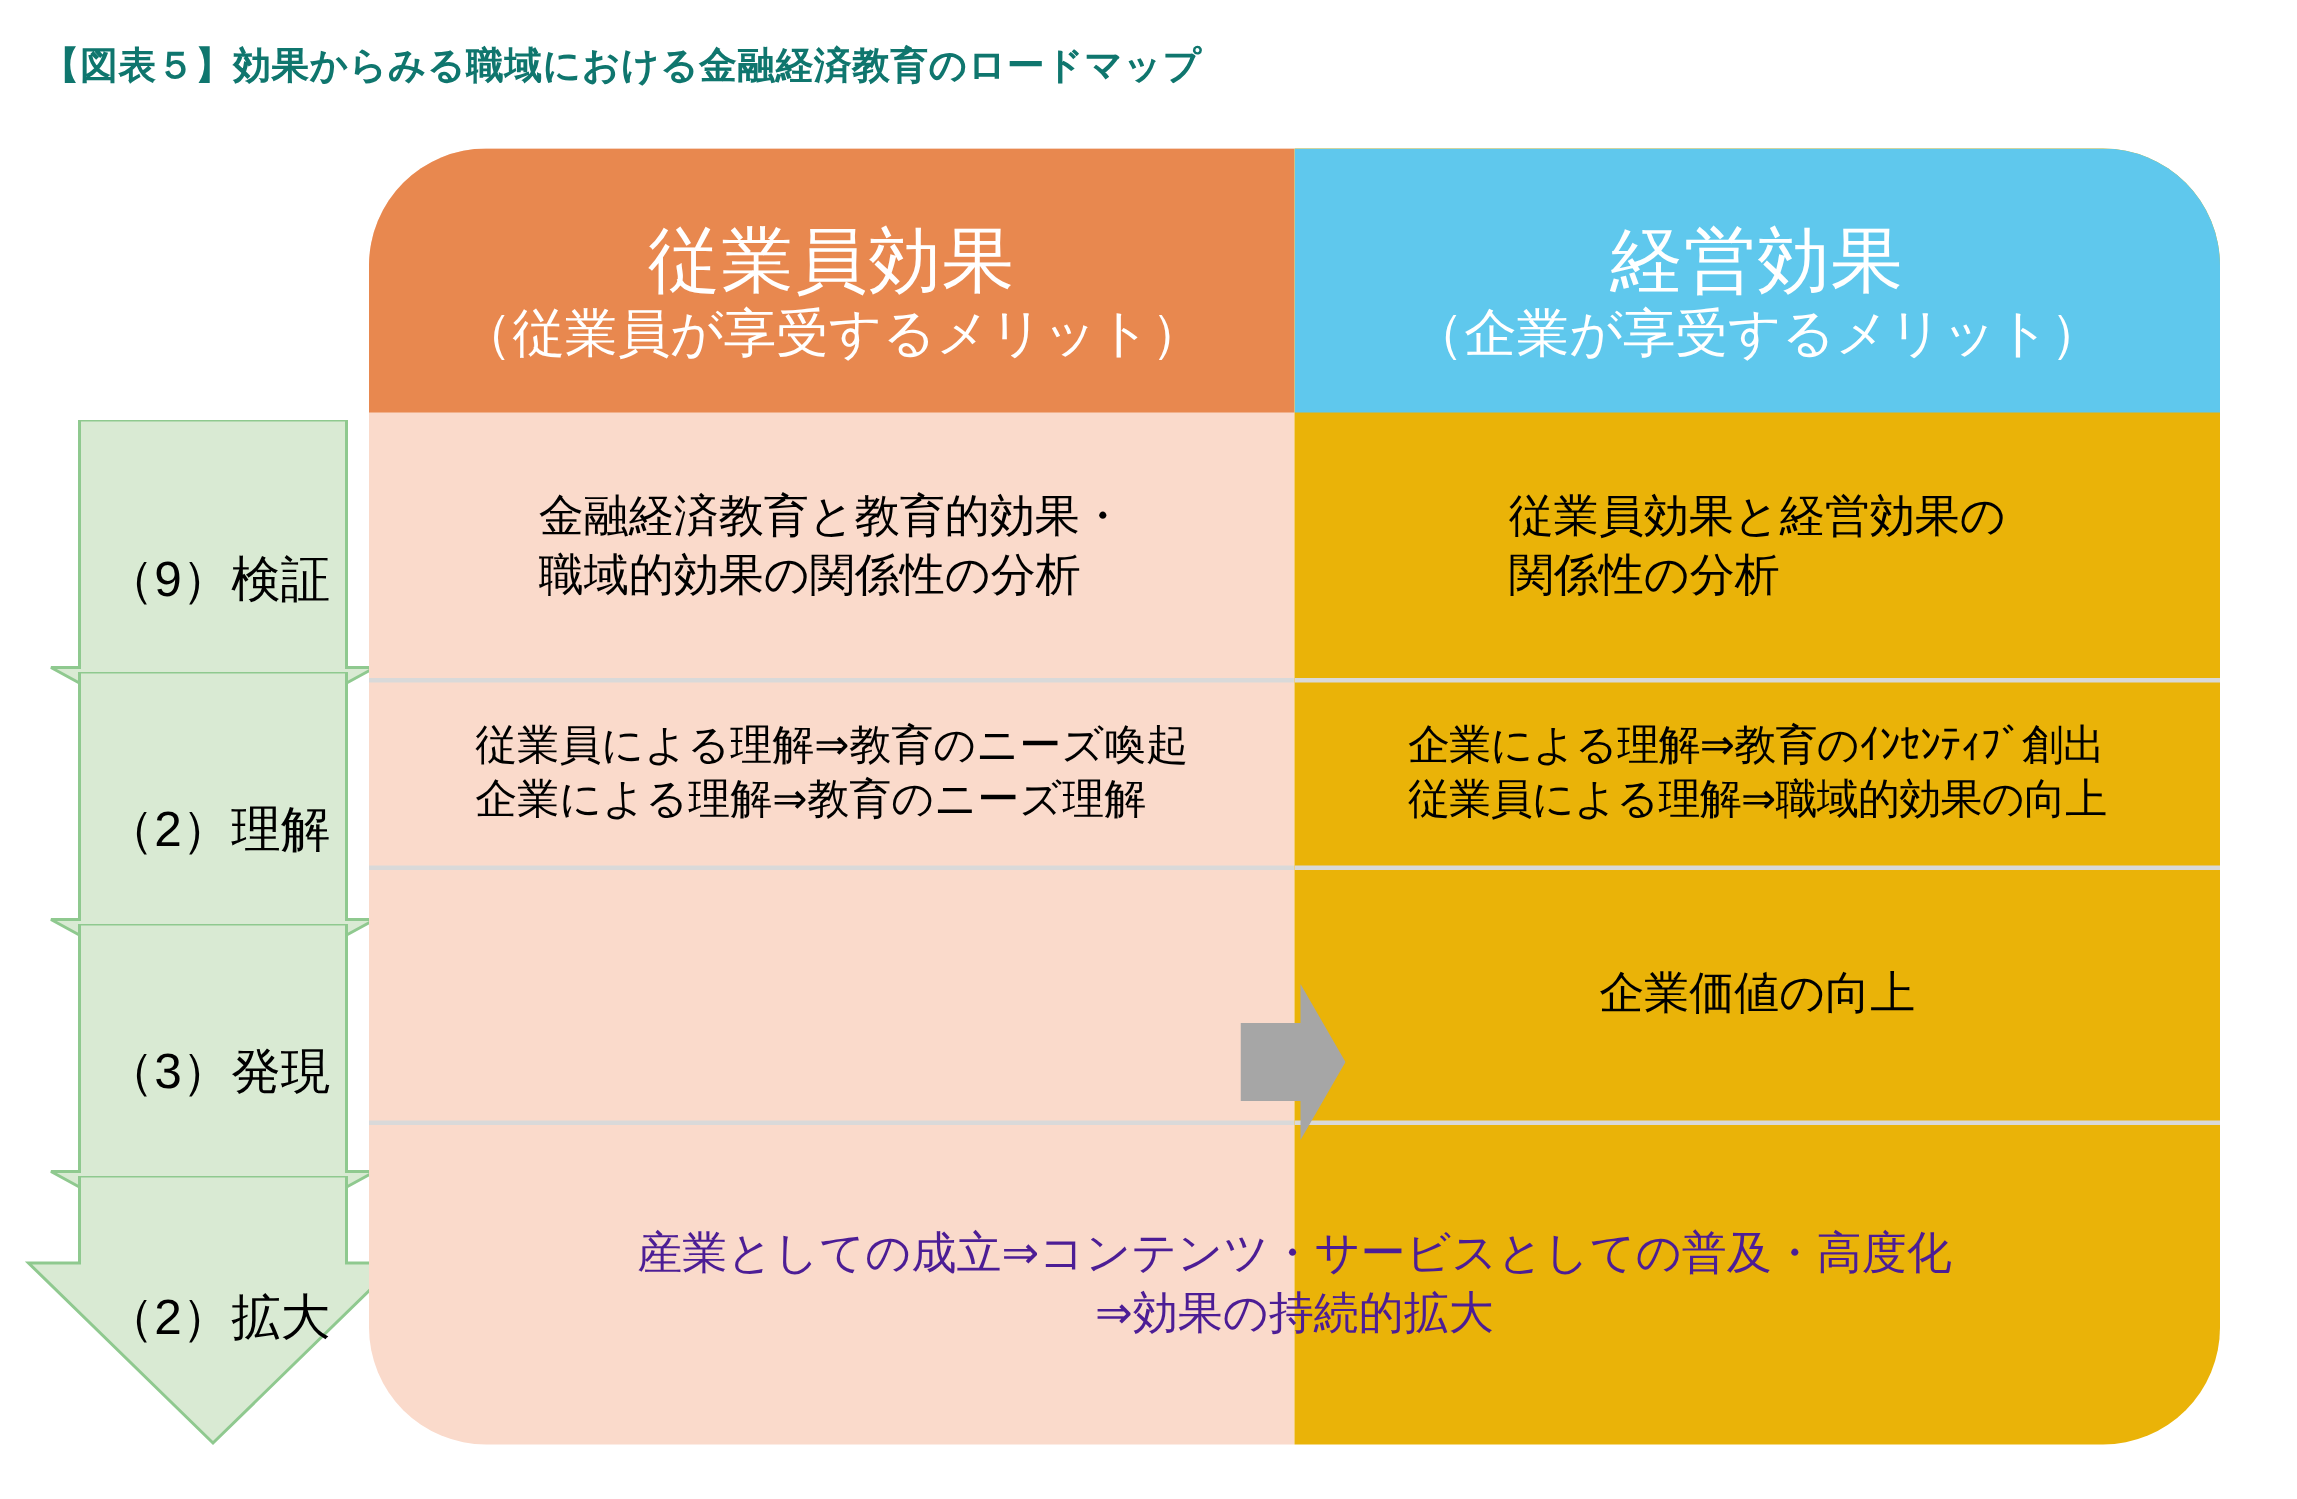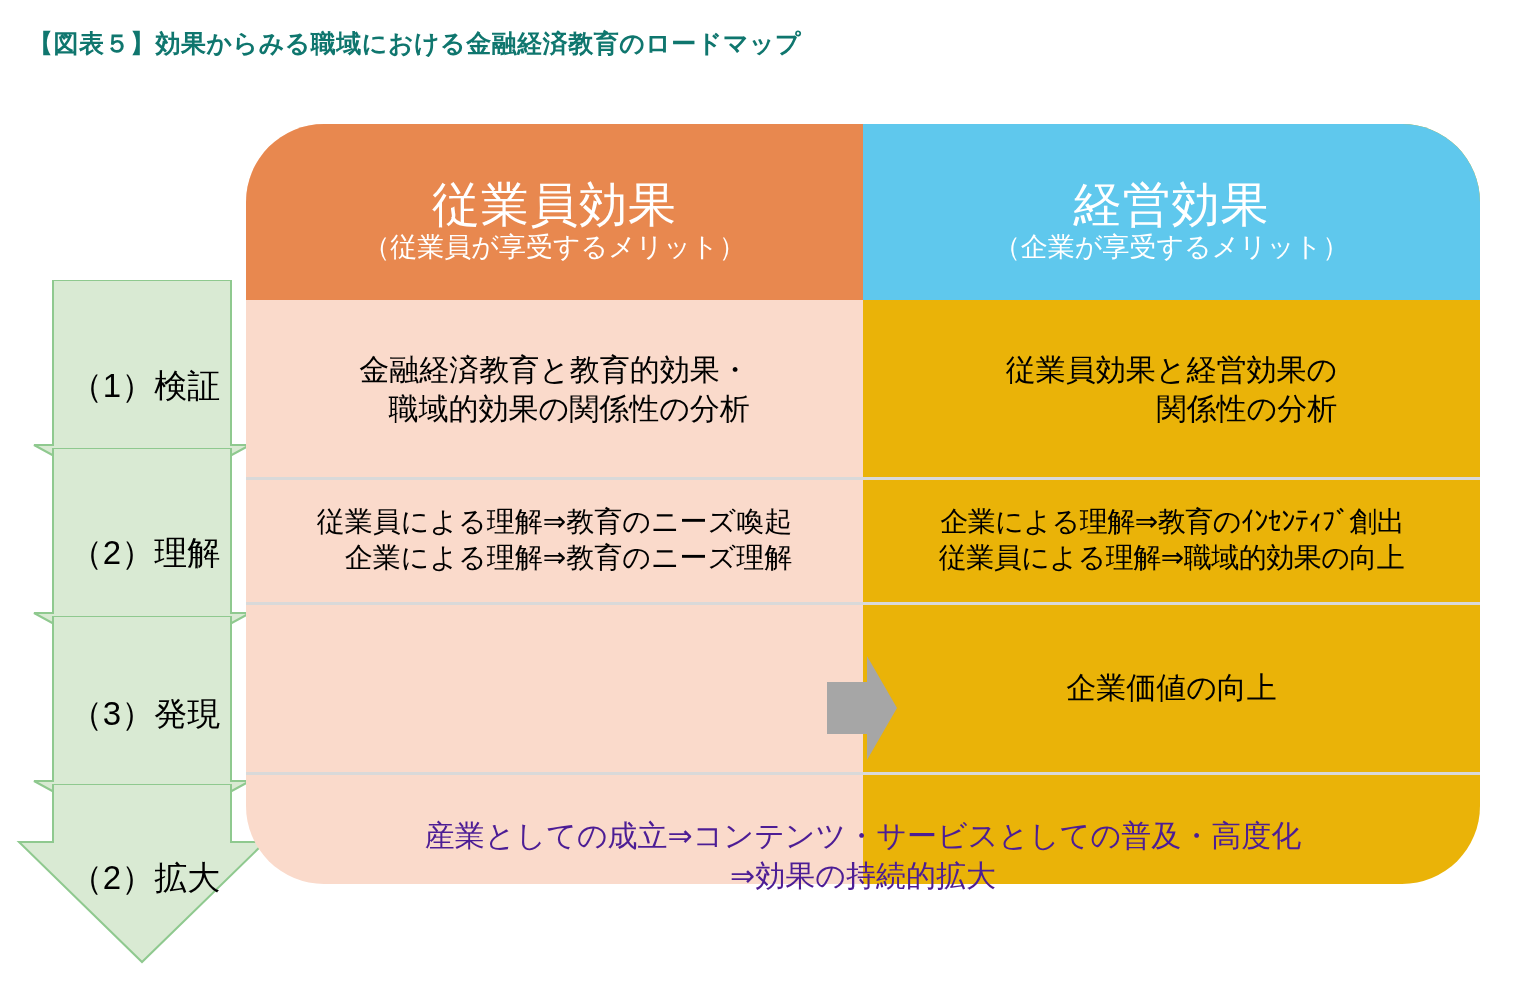--- a/index.html
+++ b/index.html
@@ -60,23 +60,22 @@
     text-align: center;
     font-size: 33px;
     color: #000000;
     white-space: nowrap;
   }
 
   
   .panel {
     position: absolute;
     top: 99px;
-    height: 760px;
+    height: 864px;
     overflow: hidden;
-    margin-top: 25px;
   }
   #panel-left {
     left: 246px;
     width: 617px;
     background: #FADACB;
     border-top-left-radius: 78px;
     border-bottom-left-radius: 78px;
   }
   #panel-right {
     left: 863px;
@@ -103,33 +102,33 @@
   #header-left { background: #E8884F; }
   #header-right { background: #5FC8ED; }
 
   .panel-header-title {
     font-size: 48px;
     line-height: 1.08;
     letter-spacing: 1px;
     white-space: nowrap;
   }
   .panel-header-sub {
-    font-size: 27px;
+    font-size: 35px;
     line-height: 1.15;
     margin-top: 2px;
     white-space: nowrap;
   }
 
   
   .cell {
     position: absolute;
     display: flex;
     align-items: center;
     justify-content: center;
-    text-align: right;
+    text-align: left;
     box-sizing: border-box;
     color: #000000;
   }
   .cell-text {
     line-height: 1.30;
     white-space: pre-line;
   }
 
   
   .row-1 { top: 176px; height: 177px; }
@@ -195,21 +194,21 @@
 
 <div id="stage">
 
   <div id="stage-arrows">
 
     <div class="stage-arrow" style="top:280px;">
       <svg viewBox="0 0 270 224" height="224" xmlns="http://www.w3.org/2000/svg">
         <polygon points="53,0 231,0 231,165 250,165 142,224 34,165 53,165" fill="#D9EAD3" stroke="#8FC98F" stroke-width="2"></polygon>
       </svg>
     </div>
-    <div class="stage-arrow-label" style="top:364px;">（1）検証</div>
+    <div class="stage-arrow-label" style="top:364px;">（9）検証</div>
 
     <div class="stage-arrow" style="top:448px;">
       <svg viewBox="0 0 270 224" height="224" xmlns="http://www.w3.org/2000/svg">
         <polygon points="53,0 231,0 231,165 250,165 142,224 34,165 53,165" fill="#D9EAD3" stroke="#8FC98F" stroke-width="2"></polygon>
       </svg>
     </div>
     <div class="stage-arrow-label" style="top:531px;">（2）理解</div>
 
     <div class="stage-arrow" style="top:616px;">
       <svg viewBox="0 0 270 224" height="224" xmlns="http://www.w3.org/2000/svg">

